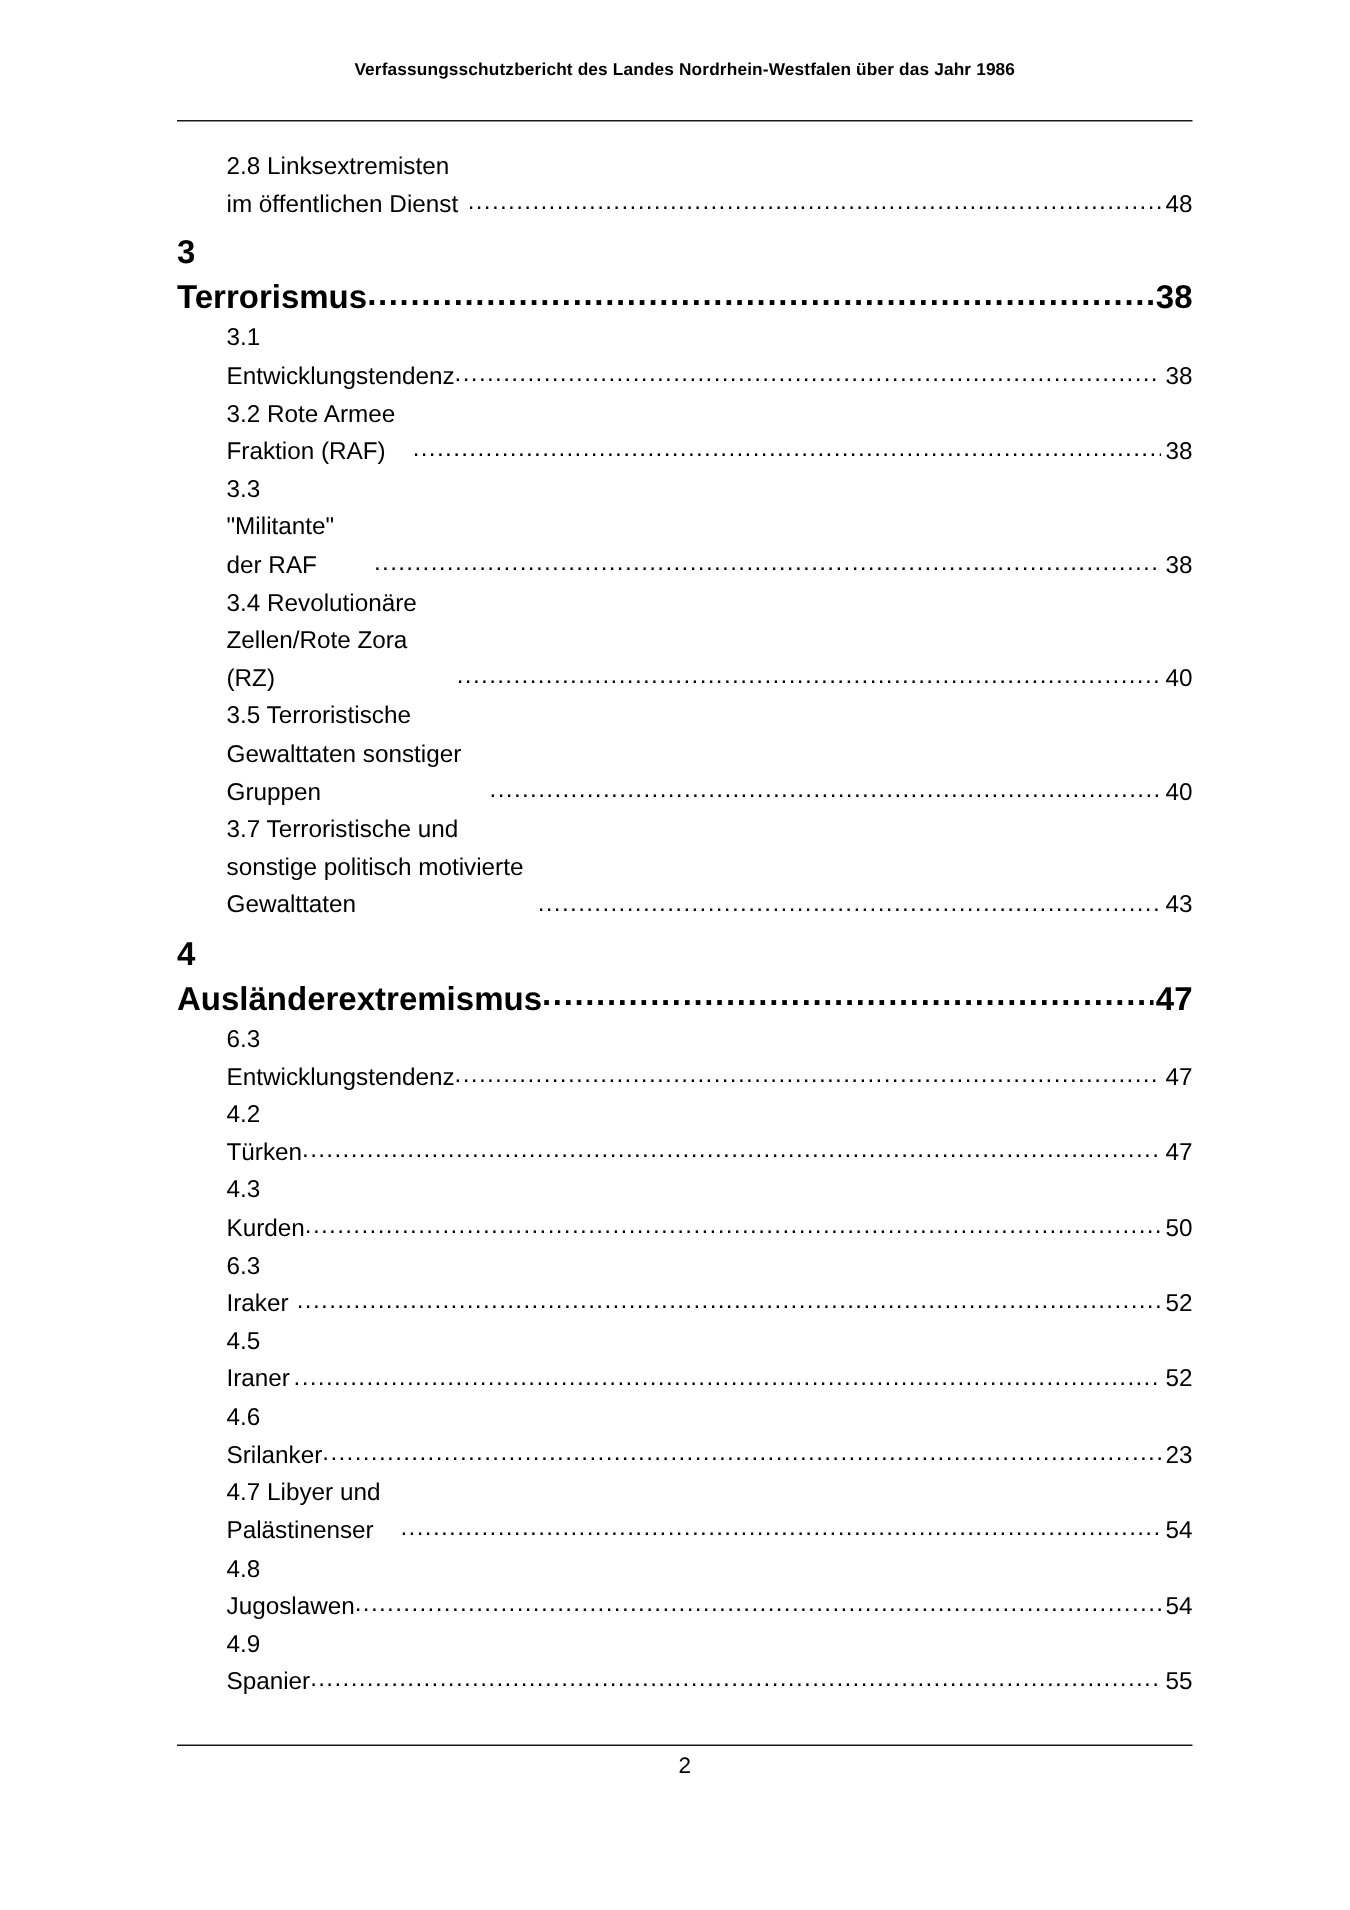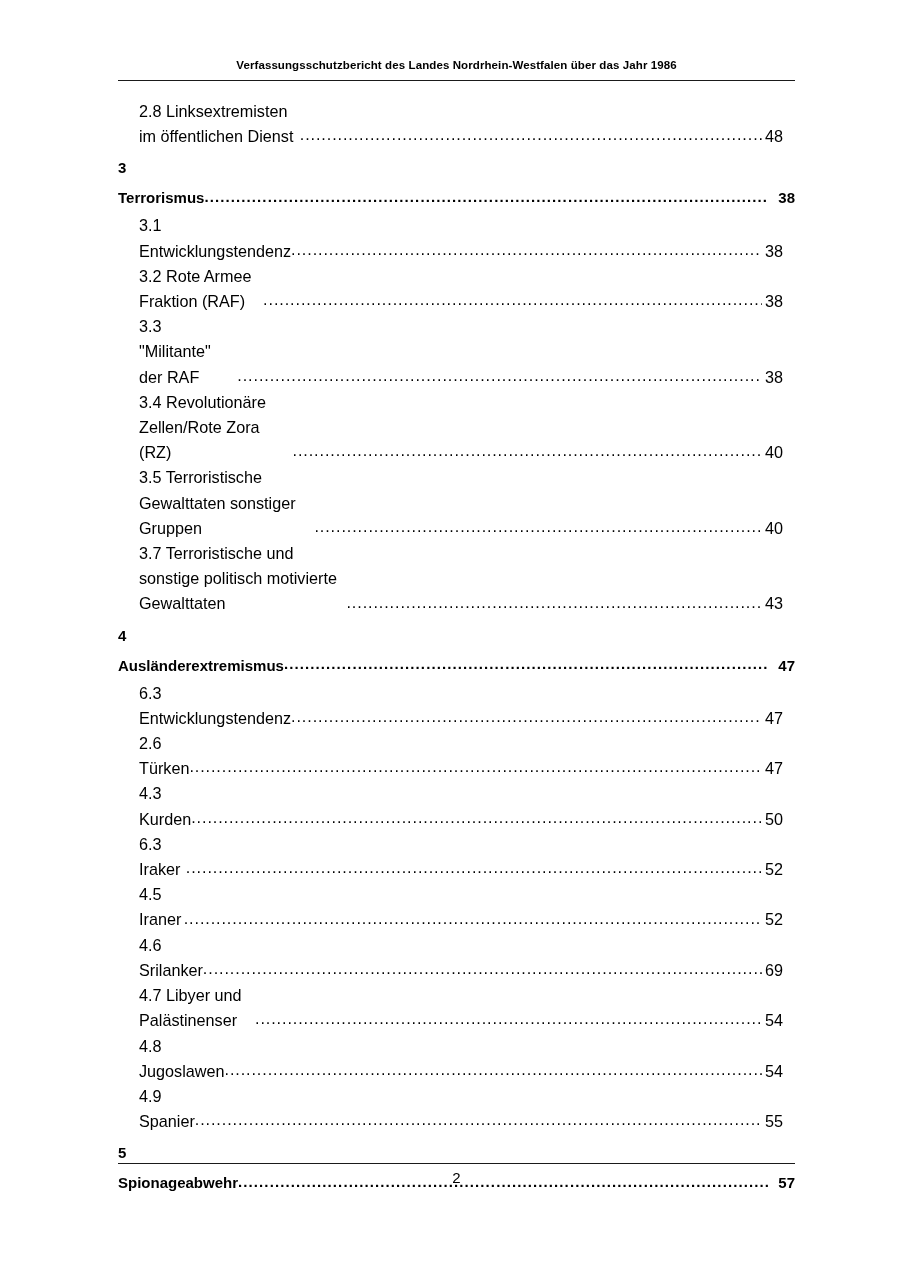--- a/index.html
+++ b/index.html
@@ -19,21 +19,21 @@
     margin: 0 auto;
     background: #ffffff;
     overflow: hidden;
     box-sizing: border-box;
   }
 
   
   .page-header {
     position: absolute;
     left: 118px;
-    top: 58px;
+    top: 40px;
     width: 677px;
   }
   .page-header .header-title {
     font-size: 11.5px;
     font-weight: bold;
     text-align: center;
     letter-spacing: 0.1px;
     line-height: 14px;
     white-space: nowrap;
   }
@@ -92,39 +92,39 @@
   }
 
   .toc-page {
     flex: 0 0 auto;
     text-align: right;
     padding-left: 0.5px;
   }
 
   
   .level1 {
-    font-size: 15px;
+    font-size: 22px;
     font-weight: bold;
     line-height: 30px;
     margin-left: 0px;
     padding-top: 4px;
   }
   .level1 .leader::after {
     letter-spacing: 1.1px;
   }
   .level1 .toc-page {
     min-width: 26px;
   }
 
   
   .level2 {
     font-size: 16.2px;
     font-weight: normal;
     line-height: 25.2px;
-    margin-left: 21px;
+    margin-left: 33px;
     width: 644px;
     align-items: flex-end;
   }
   .level2 .toc-page {
     min-width: 21px;
   }
 
   
   .footer-rule {
     position: absolute;
@@ -241,21 +241,21 @@
           <div class="toc-line">
             <span class="toc-title">6.3 Entwicklungstendenz </span>
             <span class="leader"></span>
             <span class="toc-page">47</span>
           </div>
         </div>
       </div>
       <div class="toc-entry level2">
         <div class="entry-body">
           <div class="toc-line">
-            <span class="toc-title">2.6 Türken</span>
+            <span class="toc-title">4.2 Türken</span>
             <span class="leader"></span>
             <span class="toc-page">47</span>
           </div>
         </div>
       </div>
       <div class="toc-entry level2">
         <div class="entry-body">
           <div class="toc-line">
             <span class="toc-title">4.3 Kurden</span>
             <span class="leader"></span>
@@ -279,21 +279,21 @@
             <span class="leader"></span>
             <span class="toc-page">52</span>
           </div>
         </div>
       </div>
       <div class="toc-entry level2">
         <div class="entry-body">
           <div class="toc-line">
             <span class="toc-title">4.6 Srilanker </span>
             <span class="leader"></span>
-            <span class="toc-page">69</span>
+            <span class="toc-page">23</span>
           </div>
         </div>
       </div>
       <div class="toc-entry level2">
         <div class="entry-body">
           <div class="toc-line">
             <span class="toc-title">4.7 Libyer und Palästinenser</span>
             <span class="leader"></span>
             <span class="toc-page">54</span>
           </div>
@@ -307,29 +307,20 @@
             <span class="toc-page">54</span>
           </div>
         </div>
       </div>
       <div class="toc-entry level2">
         <div class="entry-body">
           <div class="toc-line">
             <span class="toc-title">4.9 Spanier</span>
             <span class="leader"></span>
             <span class="toc-page">55</span>
-          </div>
-        </div>
-      </div>
-      <div class="toc-entry level1">
-        <div class="entry-body">
-          <div class="toc-line">
-            <span class="toc-title">5 Spionageabwehr</span>
-            <span class="leader"></span>
-            <span class="toc-page">57</span>
           </div>
         </div>
       </div>
     </div>
 
   <div class="footer-rule"></div>
   <div class="page-number">2</div>
 
 </div>
 

